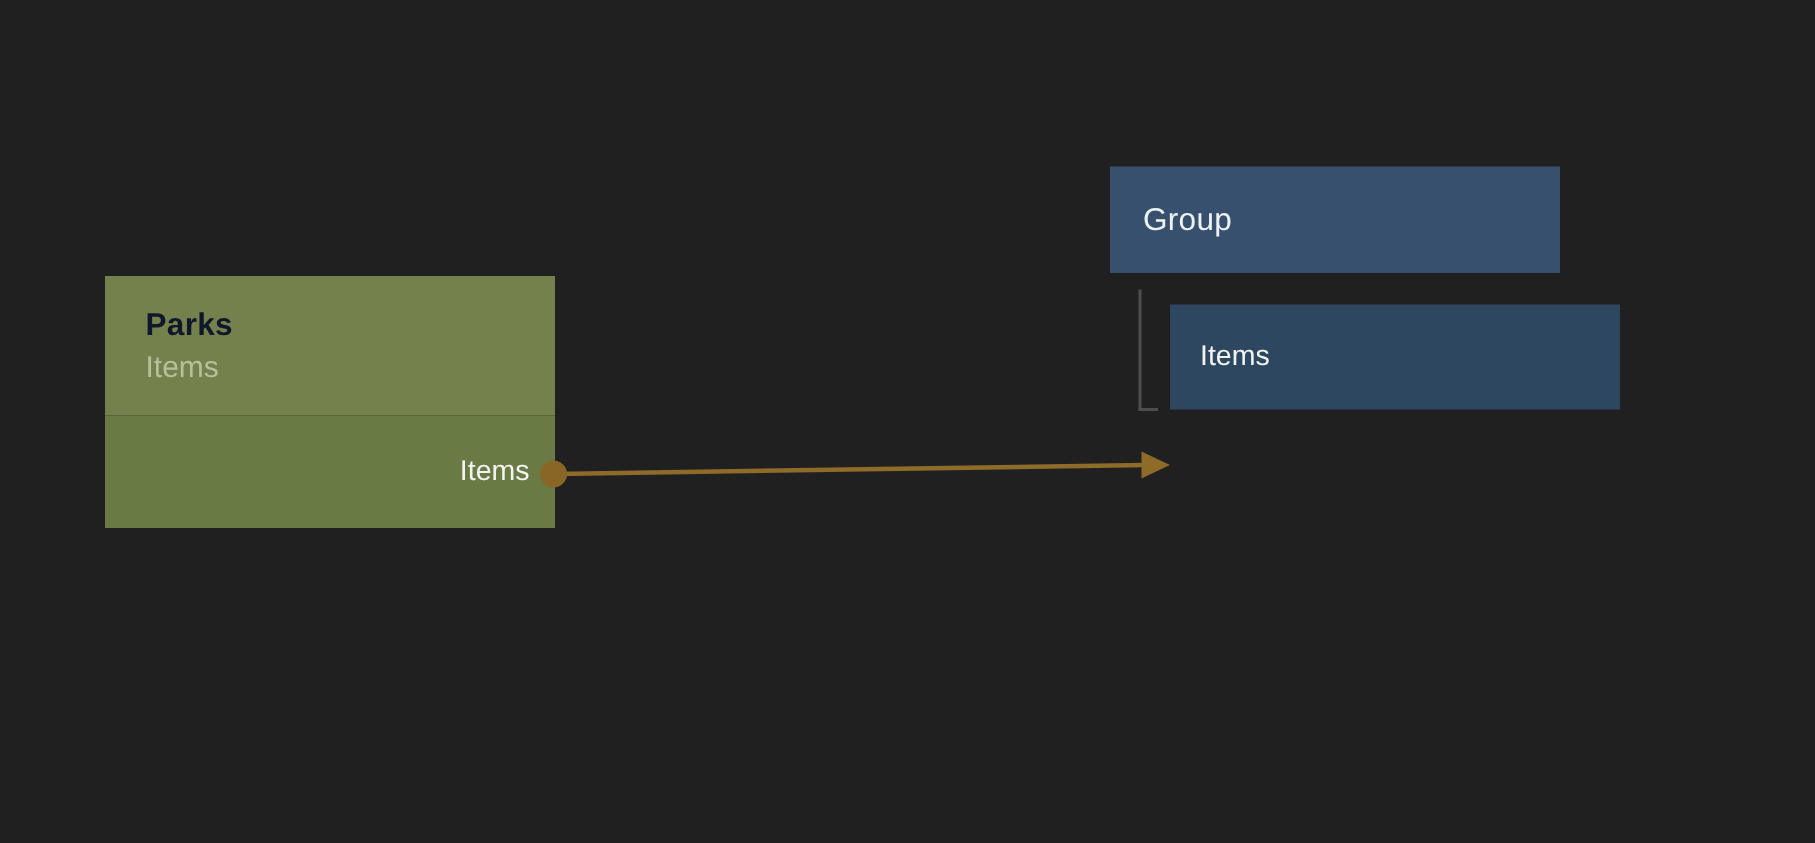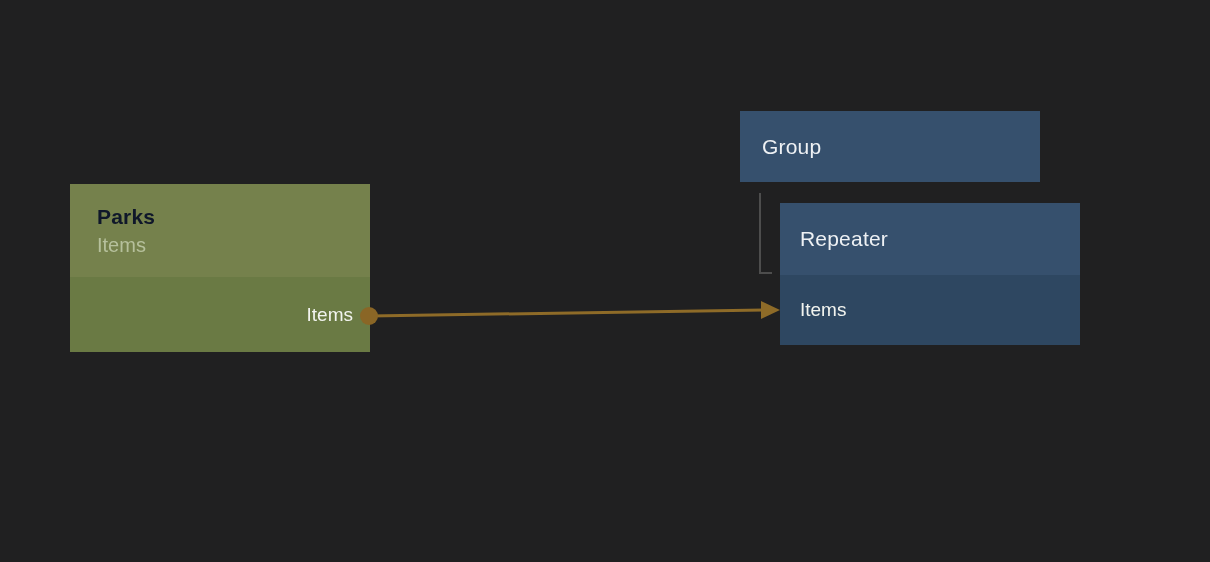--- a/index.html
+++ b/index.html
@@ -120,23 +120,20 @@
     </div>
   </div>
 
   <div class="node node-group" style="background-color: rgb(54, 80, 109);">
     <span class="blue-title">Group</span>
   </div>
 
   <div class="hierarchy-line" style="border-color: rgb(77, 77, 77);"></div>
 
   <div class="node node-repeater">
-    <div class="repeater-header" style="background-color: rgb(54, 80, 109);">
-      <span class="blue-title">Repeater</span>
-    </div>
     <div class="repeater-row" style="background-color: rgb(46, 71, 97);">
       <span class="row-label">Items</span>
     </div>
   </div>
 
   <svg class="wire-layer" width="1210" height="562" viewBox="0 0 1210 562" xmlns="http://www.w3.org/2000/svg">
     <line x1="370" y1="316" x2="764" y2="310" style="stroke: rgb(142, 107, 40);"></line>
     <polygon points="780,310 761,301 761,319" style="fill: rgb(142, 107, 40);"></polygon>
     <circle cx="369" cy="316" r="9" style="fill: rgb(138, 102, 38);"></circle>
   </svg>

